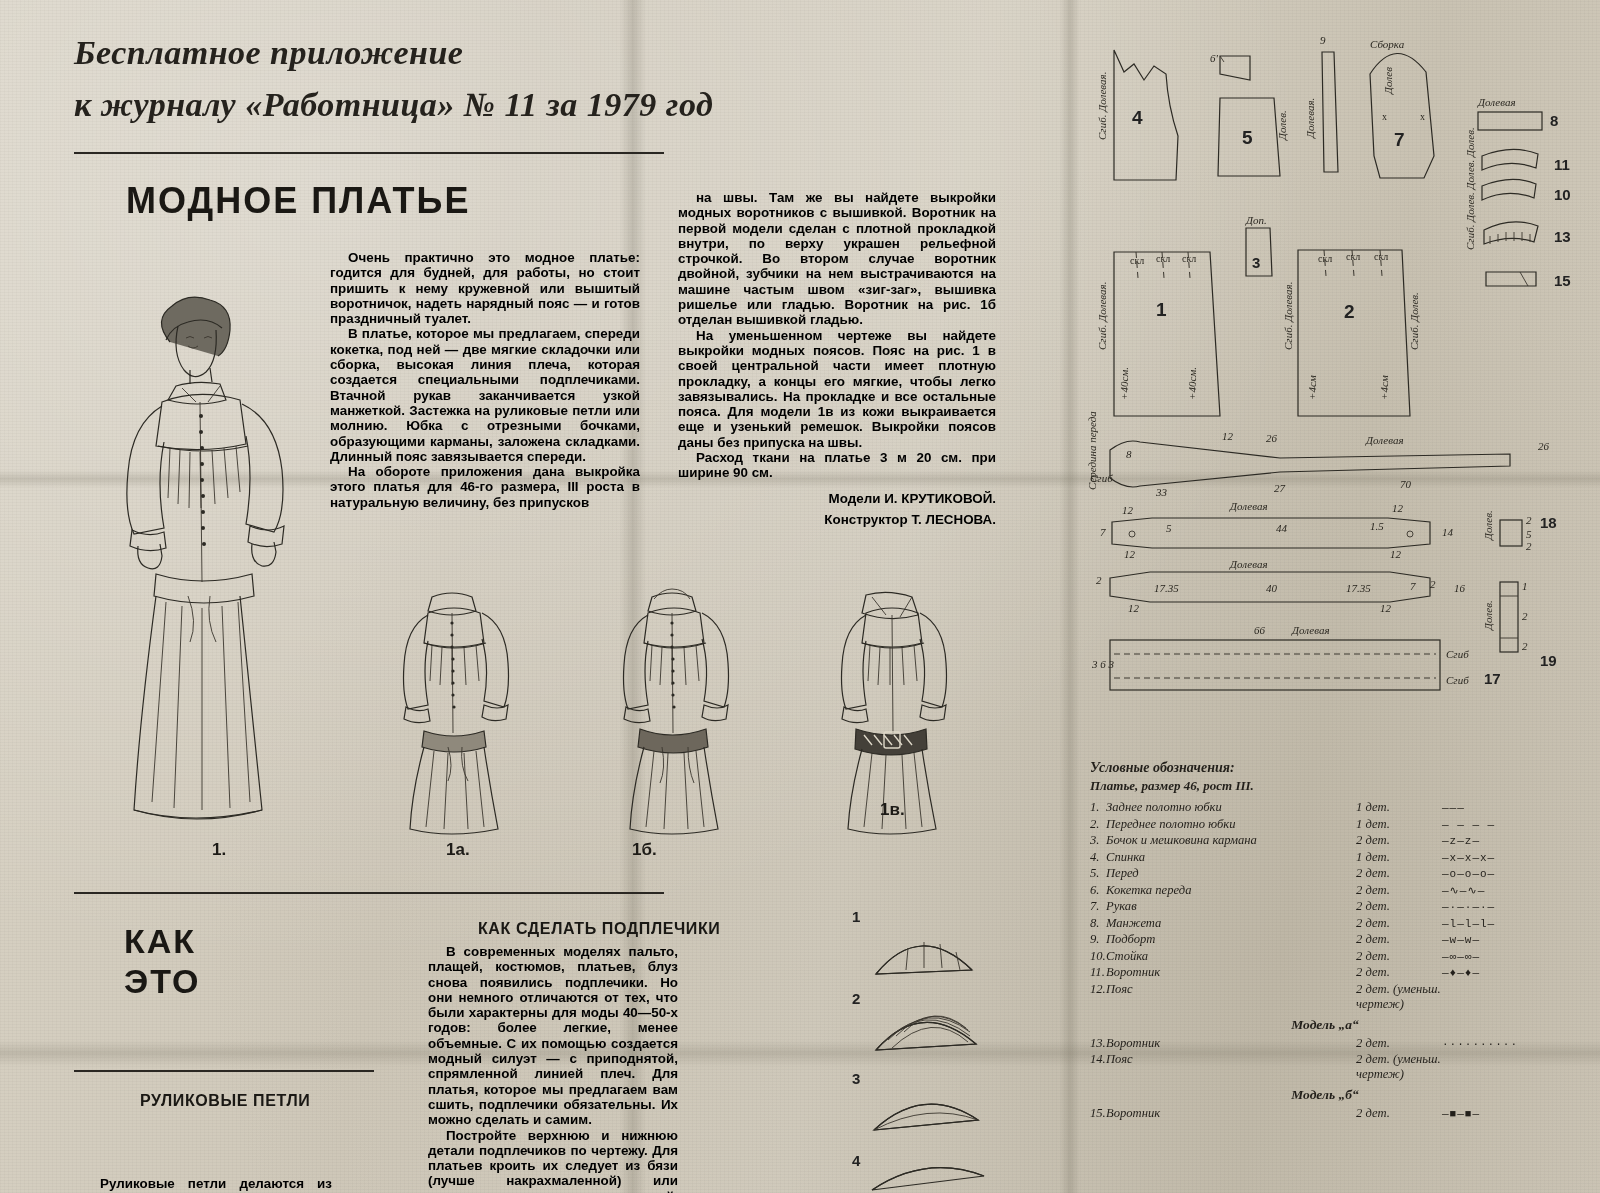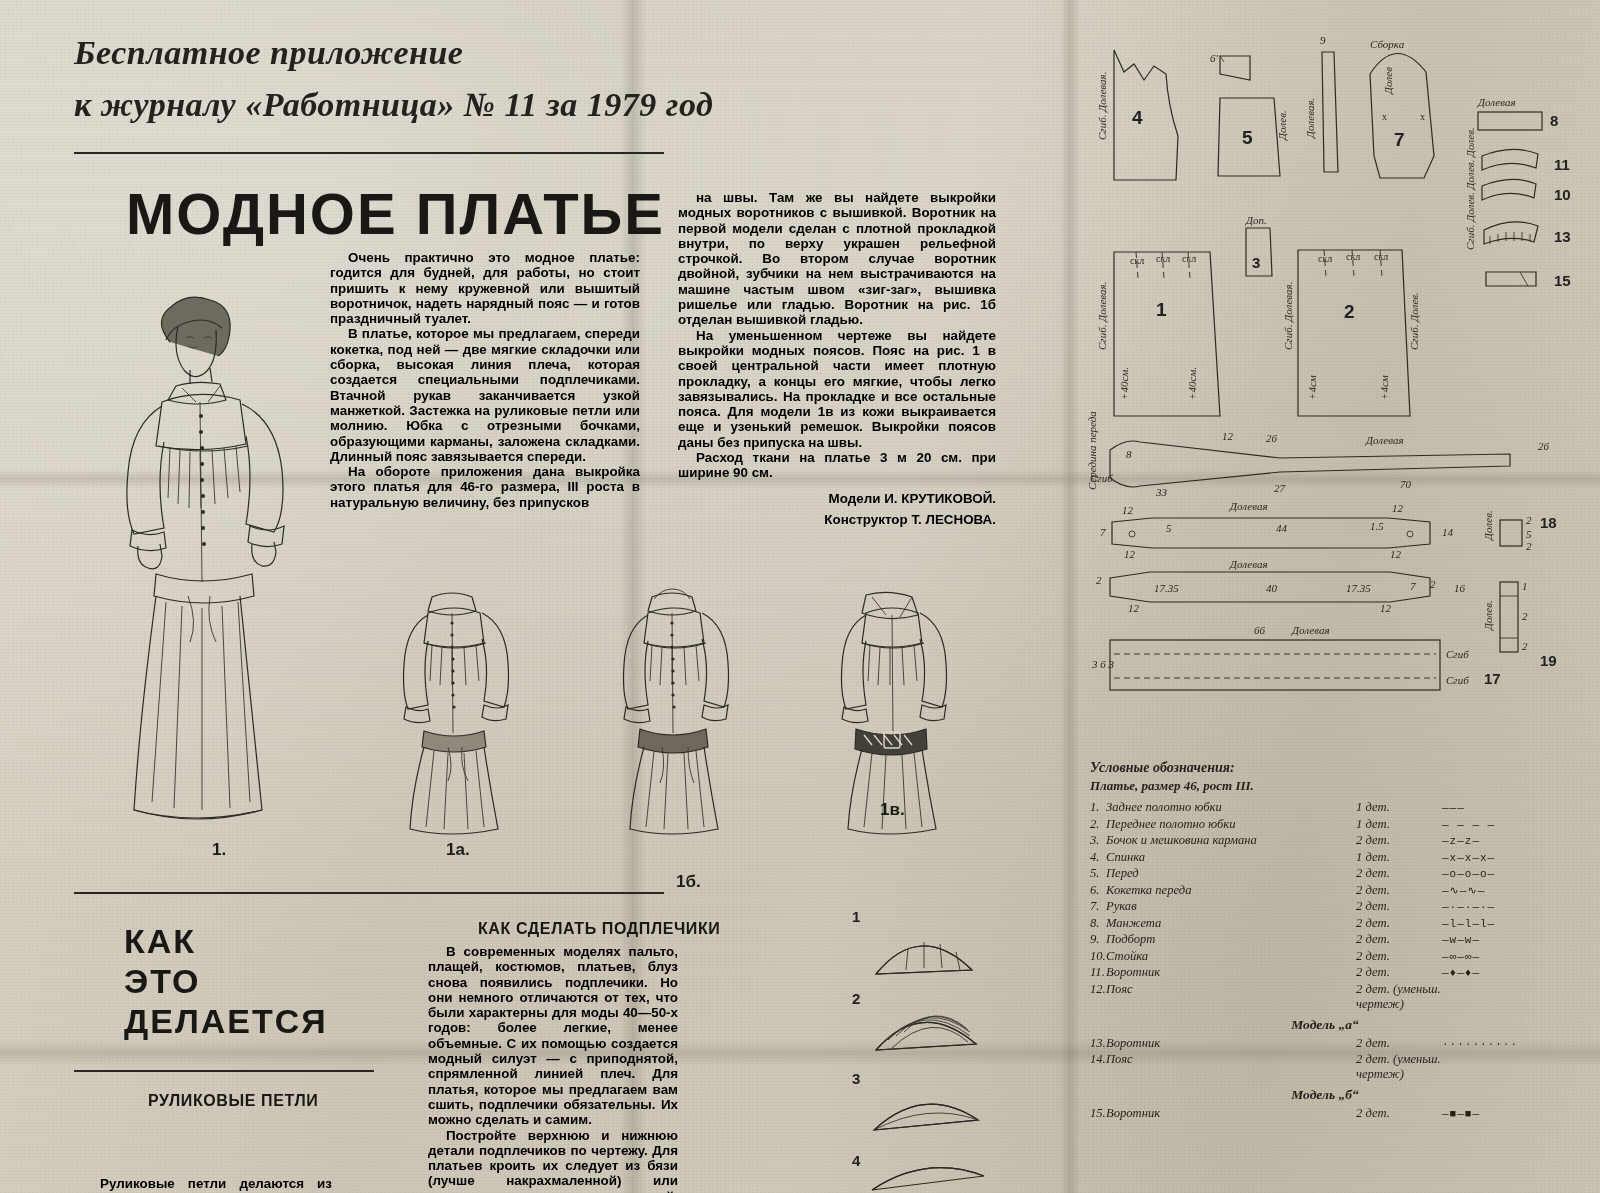--- a/index.html
+++ b/index.html
@@ -48,21 +48,21 @@
   }
   .masthead .l1{font-size:34px;letter-spacing:.5px;}
   .masthead .l2{font-size:34px;margin-top:14px;letter-spacing:.5px;}
 
   .rule{
     position:absolute;background:#2a2722;height:2px;
   }
 
   .title{
     position:absolute;left:126px;top:180px;
-    font-size:58px;font-weight:700;letter-spacing:2px;
+    font-size:36px;font-weight:700;letter-spacing:2px;
     color:#1a1814;
   }
 
   .col{
     position:absolute;
     font-size:13.4px;line-height:15.3px;
     text-align:justify;
     color:#000000;
     font-family:"Liberation Sans", sans-serif;
     font-weight:600;
@@ -283,34 +283,33 @@
       </g>
       <path d="M52 174 q-12 44 -14 80 q40 10 88 0 q-8 -40 -14 -80"></path>
       <g class="ink-thin">
           <path d="M62 178 l-8 74 M76 180 l-4 74 M92 180 l4 74 M104 178 l8 74"></path>
         </g>
     </g>
   </svg>
 
   <div class="fig-caption" style="left:212px;top:840px;">1.</div>
   <div class="fig-caption" style="left:446px;top:840px;">1а.</div>
-  <div class="fig-caption" style="left:676px;top:840px;margin-top:32px;">1б.</div>
+  <div class="fig-caption" style="left:632px;top:840px;">1б.</div>
   <div class="fig-caption" style="left:880px;top:800px;">1в.</div>
 
   <div class="bigword" style="top:922px;">КАК</div>
   <div class="bigword" style="top:962px;">ЭТО</div>
-  <div class="bigword" style="top:1002px;left:124px;">ДЕЛАЕТСЯ</div>
 
   <div class="subhead" style="left:478px;top:920px;">КАК СДЕЛАТЬ ПОДПЛЕЧИКИ</div>
   <div class="col" style="left:428px;top:944px;width:250px;">
     <p>В современных моделях пальто, плащей, костюмов, платьев, блуз снова появились подплечики. Но они немного отличаются от тех, что были характерны для моды 40—50-х годов: более легкие, менее объемные. С их помощью создается модный силуэт — с приподнятой, спрямленной линией плеч. Для платья, которое мы предлагаем вам сшить, подплечики обязательны. Их можно сделать и самим.</p>
     <p>Постройте верхнюю и нижнюю детали подплечиков по чертежу. Для платьев кроить их следует из бязи (лучше накрахмаленной) или коленкора, а для пальто, плащей, костюмов — из бортовой и другой плотной хлопчатобумажной ткани. На ниж-</p>
   </div>
 
-  <div class="subhead" style="left:148px;top:1092px;">РУЛИКОВЫЕ ПЕТЛИ</div>
+  <div class="subhead" style="left:140px;top:1092px;">РУЛИКОВЫЕ ПЕТЛИ</div>
   <div class="col" style="left:82px;top:1176px;width:250px;">
     <p>Руликовые петли делаются из шнура, вытачанного из косой полоски ткани шириной 2,5—3 см.</p>
     <p>Полоску складывают лицевой сто-</p>
   </div>
 
   <svg style="position:absolute;left:848px;top:908px;" width="210" height="285" viewBox="0 0 210 285">
     <g>
       <text class="lblb" x="4" y="14">1</text>
       <path class="ink" d="M28 66 q44 -54 96 -4 l-96 4 z" fill="none"></path>
       <path class="ink" d="M28 66 q44 -54 96 -4"></path>

